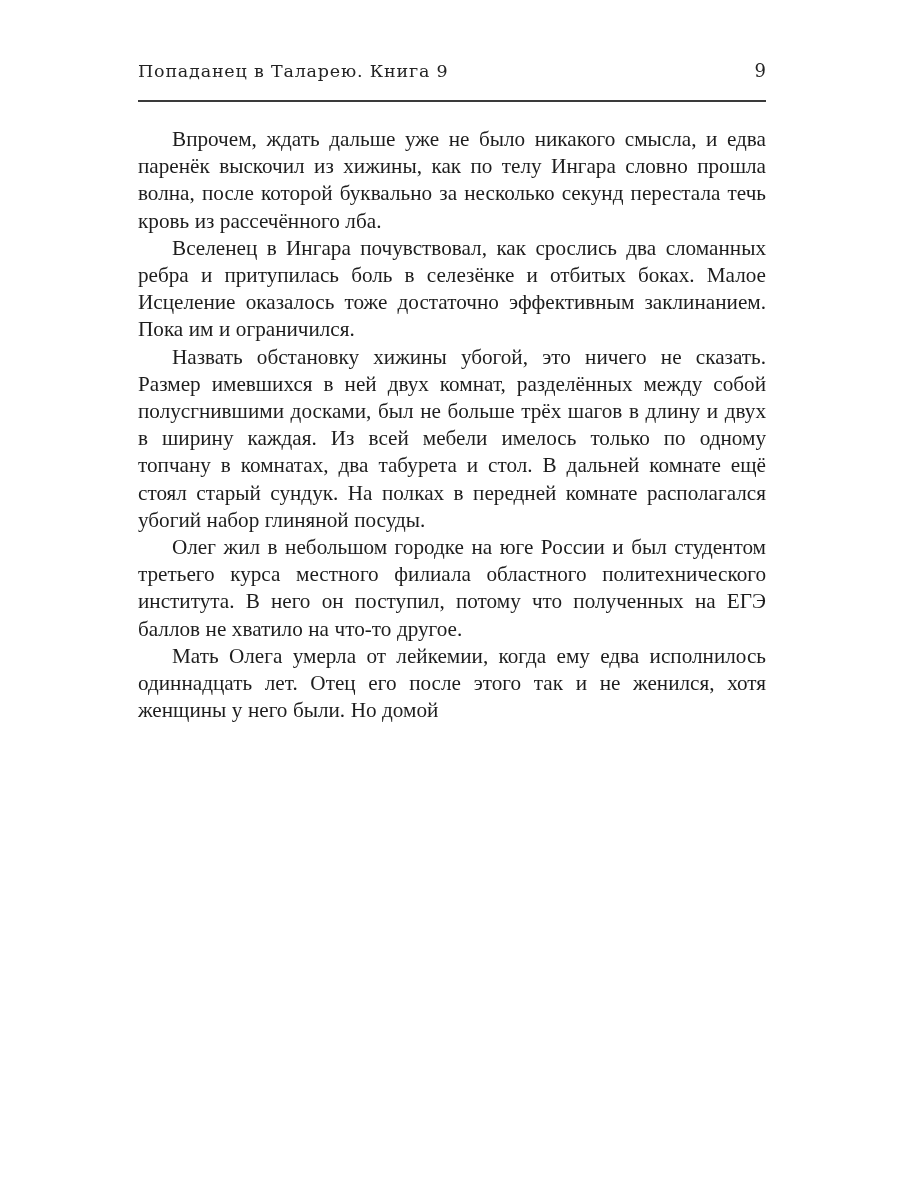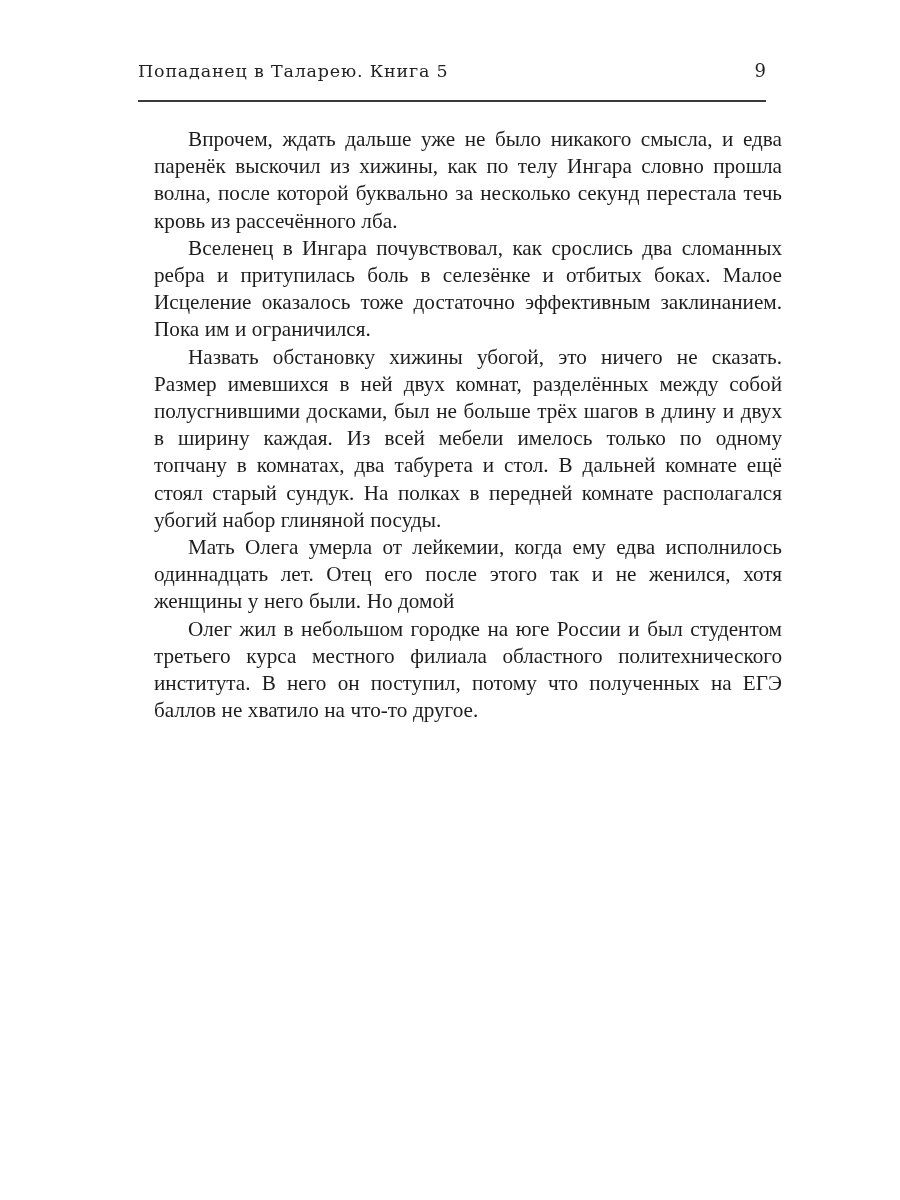--- a/index.html
+++ b/index.html
@@ -55,21 +55,21 @@
     left: 138px;
     top: 100px;
     width: 628px;
     height: 2px;
     background: #3a3a3a;
   }
 
   
   .textblock {
     position: absolute;
-    left: 154px;
+    left: 138px;
     top: 126px;
     width: 628px;
     font-family: "Liberation Serif", "DejaVu Serif", serif;
     font-size: 21.2px;
     line-height: 27.2px;
     color: #1d1d1d;
     text-align: justify;
     text-justify: inter-word;
     -webkit-hyphens: auto;
     hyphens: auto;
@@ -81,27 +81,27 @@
     text-indent: 34px;
     text-align: justify;
   }
 </style>
 </head>
 <body>
 
 <div class="page">
 
   <div class="running-head">
-    <span class="head-title">Попаданец в Таларею. Книга 5</span>
+    <span class="head-title">Попаданец в Таларею. Книга 9</span>
     <span class="head-folio">9</span>
   </div>
 
   <div class="head-rule"></div>
 
   <div class="textblock">
     <p>Впрочем, ждать дальше уже не было никакого смысла, и едва паренёк выскочил из хижины, как по телу Ингара словно прошла волна, после которой буквально за несколько секунд перестала течь кровь из рассечённого лба.</p>
     <p>Вселенец в Ингара почувствовал, как срослись два сломанных ребра и притупилась боль в селезёнке и отбитых боках. Малое Исцеление оказалось тоже достаточно эффективным заклинанием. Пока им и ограничился.</p>
     <p>Назвать обстановку хижины убогой, это ничего не сказать. Размер имевшихся в ней двух комнат, разделённых между собой полусгнившими досками, был не больше трёх шагов в длину и двух в ширину каждая. Из всей мебели имелось только по одному топчану в комнатах, два табурета и стол. В дальней комнате ещё стоял старый сундук. На полках в передней комнате располагался убогий набор глиняной посуды.</p>
+    <p>Олег жил в небольшом городке на юге России и был студентом третьего курса местного филиала областного политехнического института. В него он поступил, потому что полученных на ЕГЭ баллов не хватило на что-то другое.</p>
     <p>Мать Олега умерла от лейкемии, когда ему едва исполнилось одиннадцать лет. Отец его после этого так и не женился, хотя женщины у него были. Но домой</p>
-    <p>Олег жил в небольшом городке на юге России и был студентом третьего курса местного филиала областного политехнического института. В него он поступил, потому что полученных на ЕГЭ баллов не хватило на что-то другое.</p>
   </div>
 
 </div>
 
 </body></html>

